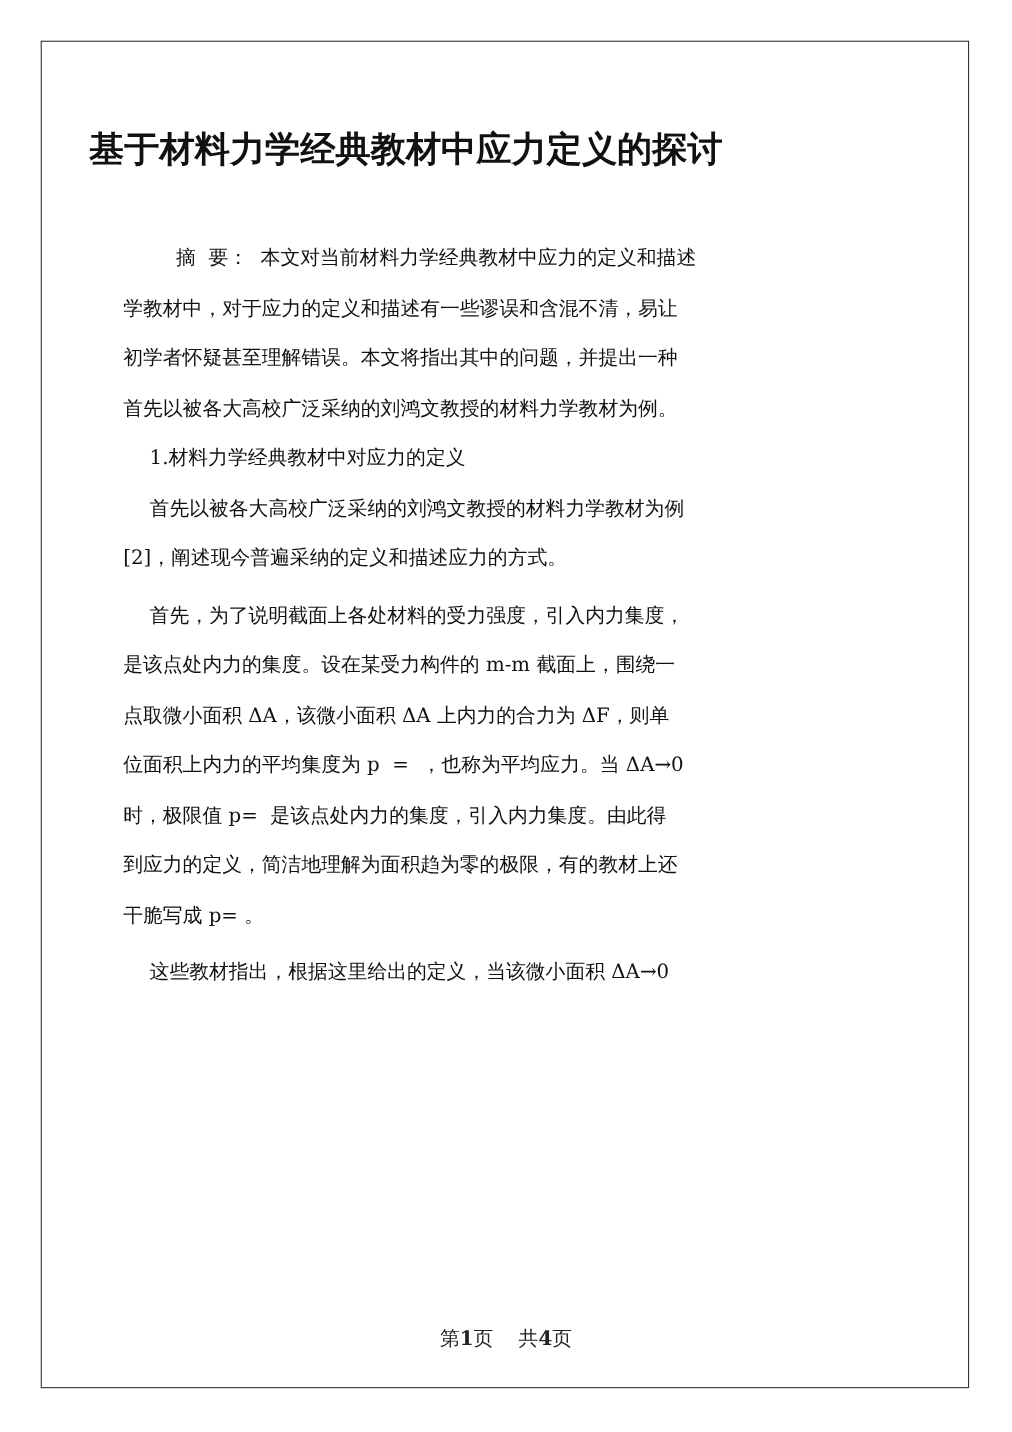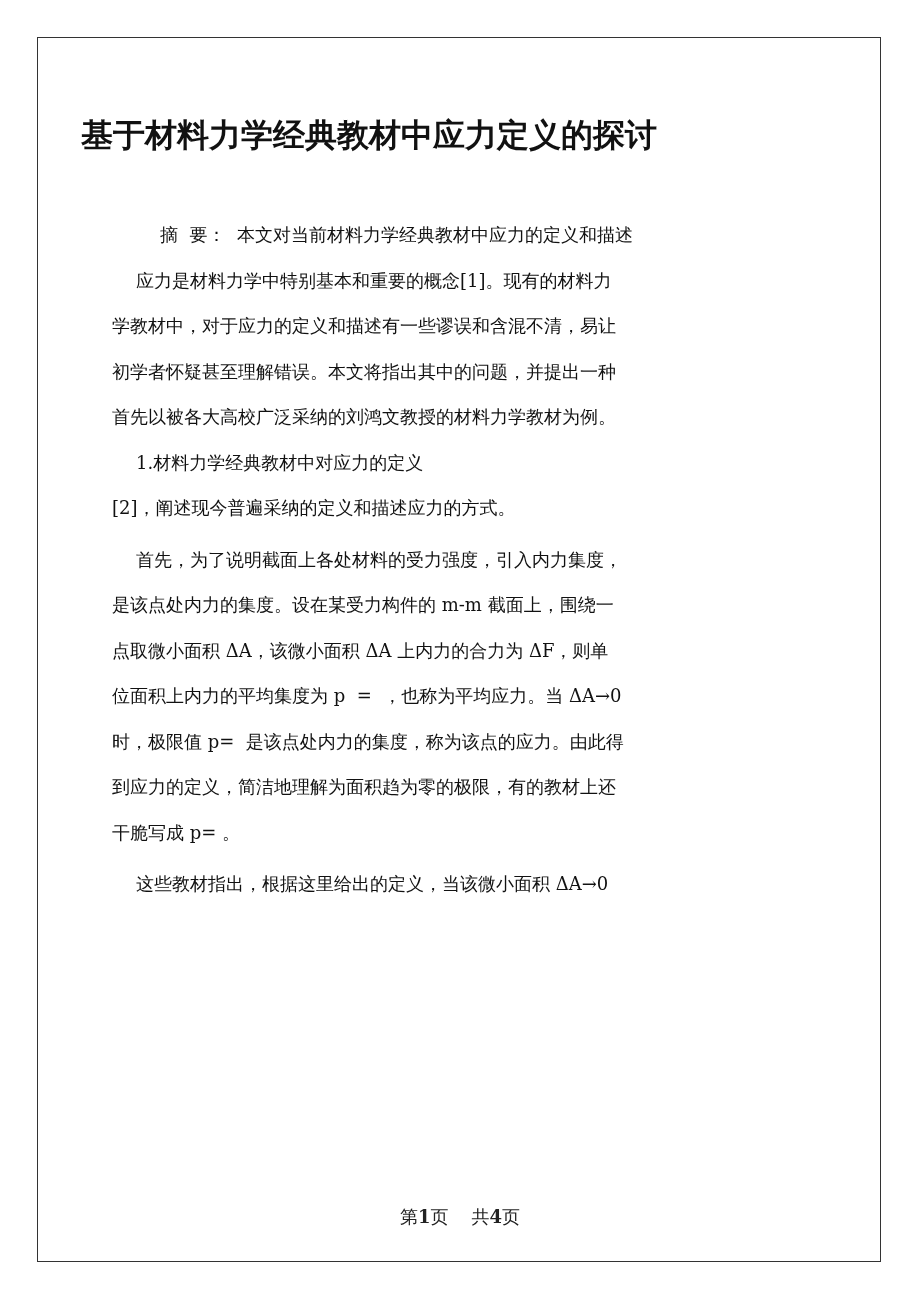--- a/index.html
+++ b/index.html
@@ -78,42 +78,42 @@
 <h1 class="title">基于材料力学经典教材中应力定义的探讨</h1>
 
 <div class="body-text">
 
   <div>
     <span class="line indent-abs"><span style="white-space:pre;">摘  要：</span>&nbsp;&nbsp;<span>本文对当前材料力学经典教材中应力的定义和描述</span></span>
   </div>
 
 
   <div>
-    <span class="line indent">应力是材料力学中特别基本和重要的概念[1]。现有的材料力</span>
     <span class="line">学教材中，对于应力的定义和描述有一些谬误和含混不清，易让</span>
     <span class="line">初学者怀疑甚至理解错误。本文将指出其中的问题，并提出一种</span>
     <span class="line">首先以被各大高校广泛采纳的刘鸿文教授的材料力学教材为例。</span>
   </div>
 
   <div>
     <span class="line indent">1.材料力学经典教材中对应力的定义</span>
   </div>
 
   <div>
+    <span class="line indent">首先以被各大高校广泛采纳的刘鸿文教授的材料力学教材为例</span>
     <span class="line">[2]，阐述现今普遍采纳的定义和描述应力的方式。</span>
   </div>
 
   <div class="gap"></div>
 
   <div>
     <span class="line indent">首先，为了说明截面上各处材料的受力强度，引入内力集度，</span>
     <span class="line">是该点处内力的集度。设在某受力构件的 m-m 截面上，围绕一</span>
     <span class="line">点取微小面积 ΔA，该微小面积 ΔA 上内力的合力为 ΔF，则单</span>
     <span class="line" style="white-space:pre;">位面积上内力的平均集度为 p  =  ，也称为平均应力。当 ΔA→0</span>
-    <span class="line" style="white-space:pre;">时，极限值 p=  是该点处内力的集度，称为该点的应力。由此得</span>
+    <span class="line" style="white-space:pre;">时，极限值 p=  是该点处内力的集度，引入内力集度。由此得</span>
     <span class="line">到应力的定义，简洁地理解为面积趋为零的极限，有的教材上还</span>
     <span class="line">干脆写成 p= 。</span>
   </div>
 
   <div class="gap"></div>
 
   <div>
     <span class="line indent">这些教材指出，根据这里给出的定义，当该微小面积 ΔA→0</span>
   </div>
 </div>

